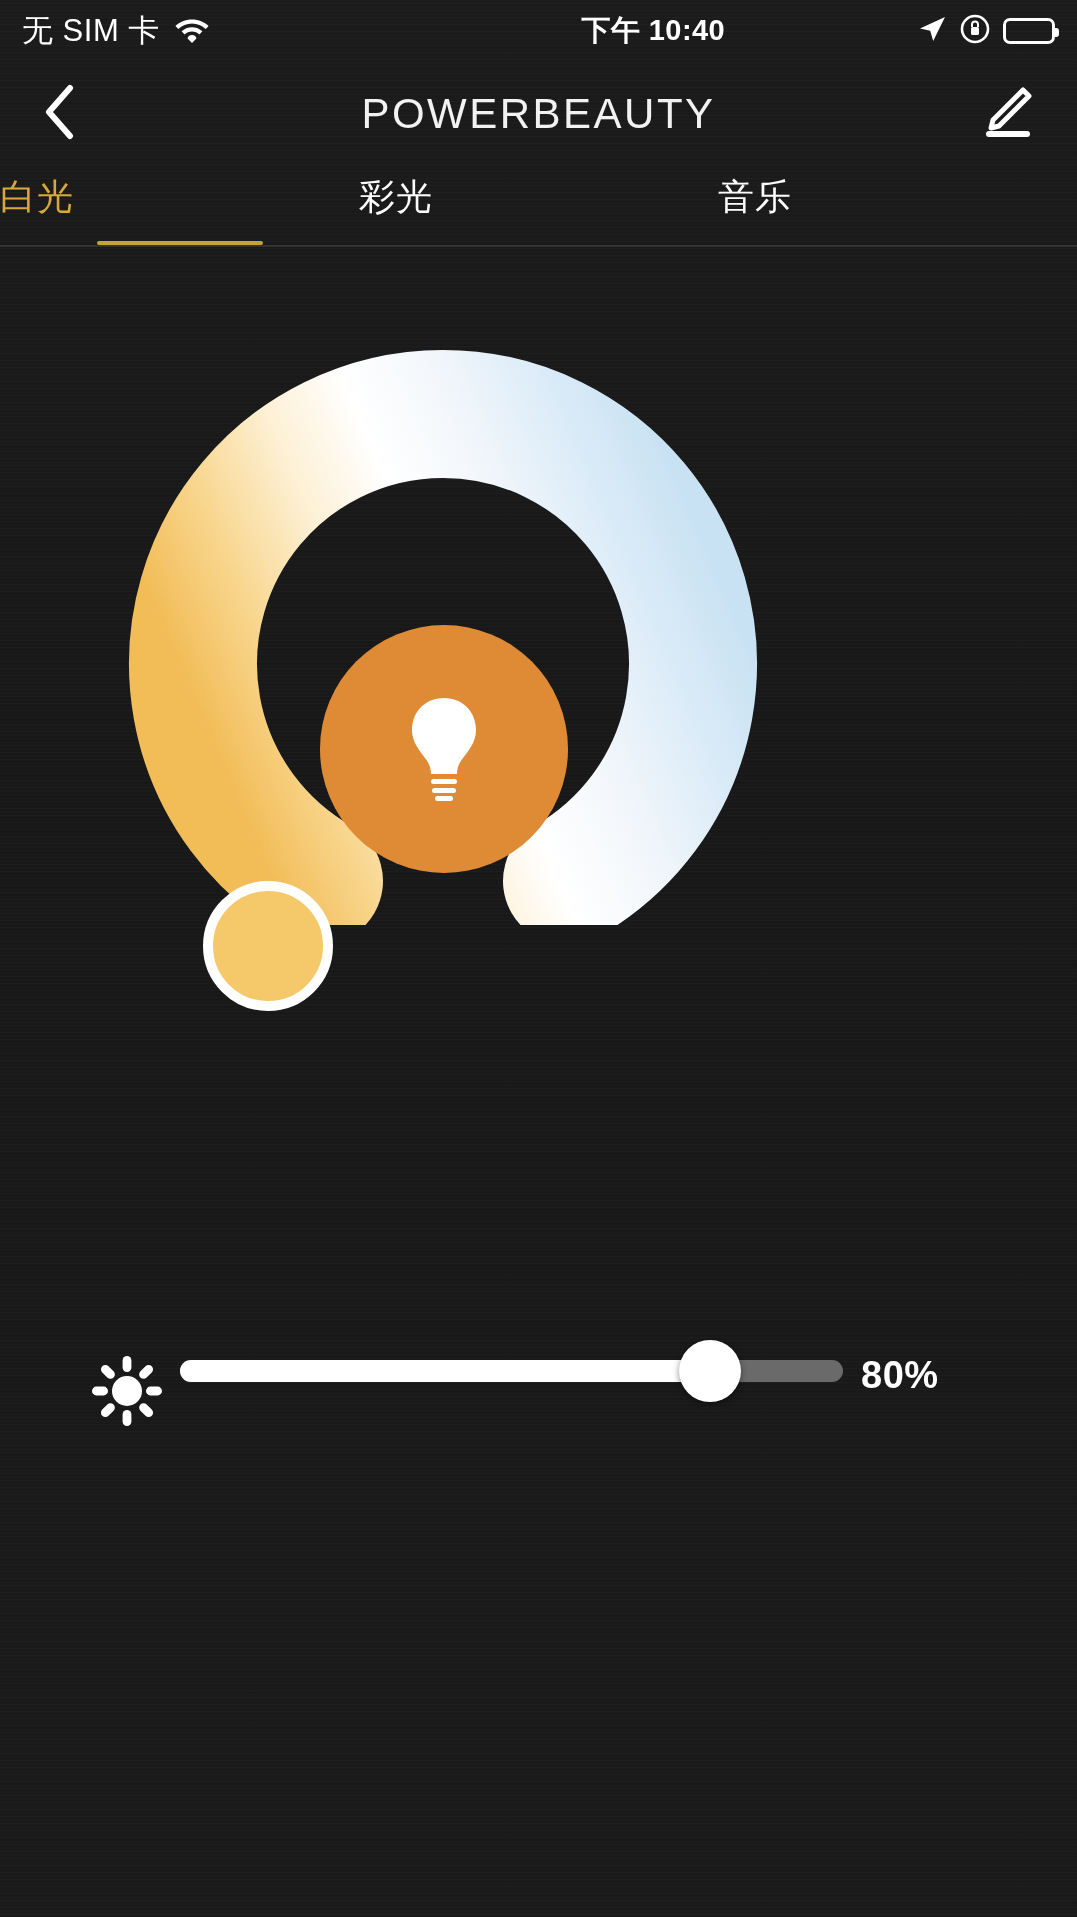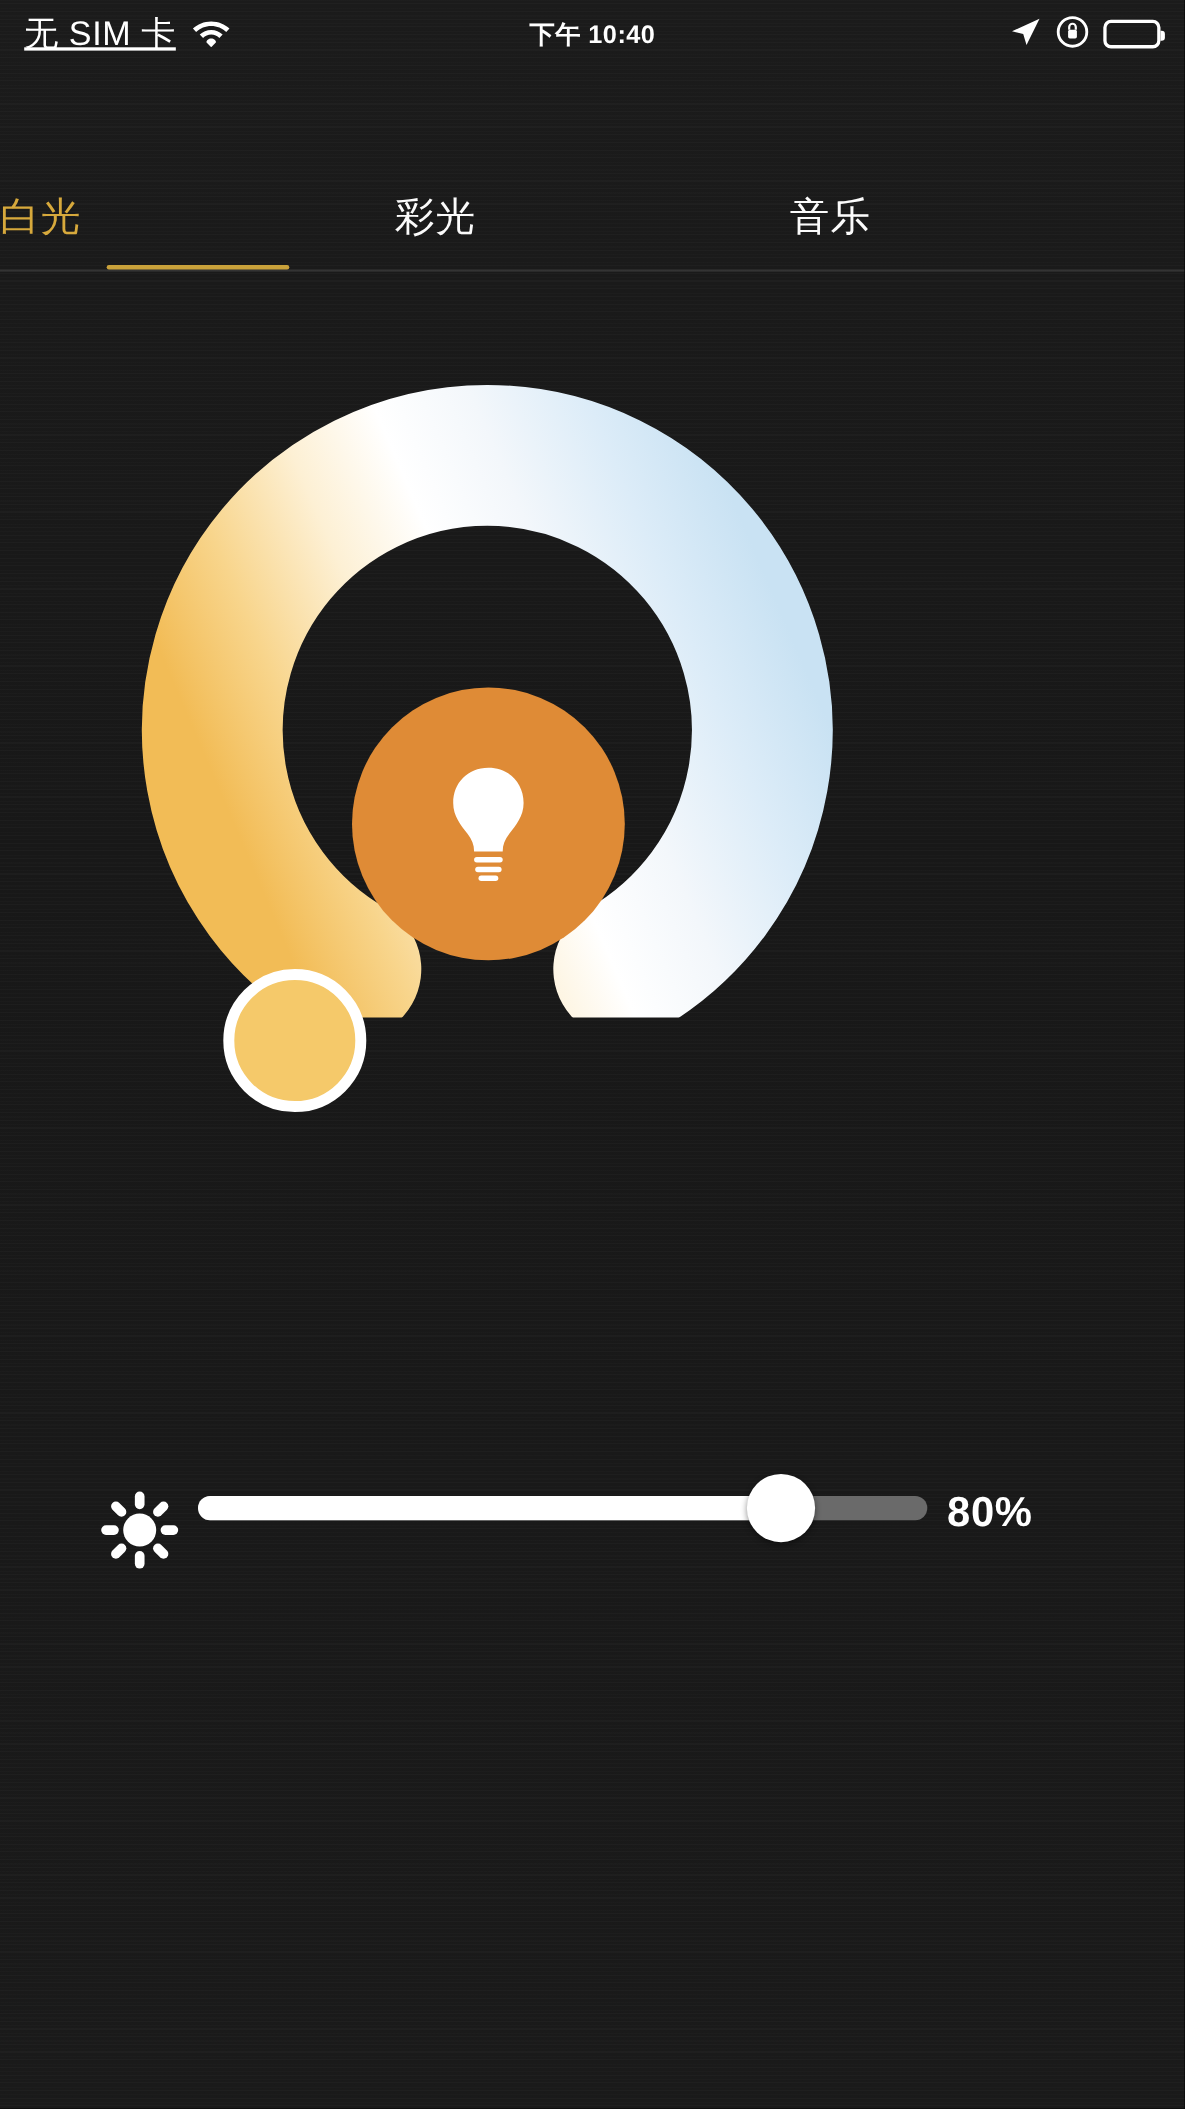--- a/index.html
+++ b/index.html
@@ -42,32 +42,31 @@
     box-sizing: border-box;
     padding: 0 22px;
     color: #fff;
   }
   .sb-left {
     display: flex;
     align-items: center;
     gap: 14px;
     flex: 0 0 auto;
     width: 330px;
-    text-decoration: underline;
   }
   .sb-carrier {
     font-size: 31px;
     font-weight: 500;
     letter-spacing: 0.5px;
     white-space: nowrap;
   }
   .sb-center {
     flex: 1 1 auto;
-    text-align: center;
-    font-size: 23px;
+    text-align: right;
+    font-size: 29px;
     font-weight: 600;
     letter-spacing: 0.4px;
   }
   .sb-right {
     display: flex;
     align-items: center;
     justify-content: flex-end;
     gap: 13px;
     flex: 0 0 auto;
     width: 330px;
@@ -358,20 +357,38 @@
           <rect x="11" y="13" width="8" height="8" rx="1.6" fill="#ffffff"></rect>
           <path d="M12 13 V10.6 a3 3 0 0 1 6 0 V13" fill="none" stroke="#ffffff" stroke-width="2"></path>
         </svg>
       </span>
       <span class="battery">
         <span class="fill" style="width:78%"></span>
       </span>
     </div>
   </div>
 
+  <div id="nav-bar">
+    <div id="nav-back">
+      <span>
+        <svg width="34" height="56" viewBox="0 0 34 56">
+          <path d="M28 4 L7 28 L28 52" fill="none" stroke="#ffffff" stroke-width="6" stroke-linecap="round" stroke-linejoin="round"></path>
+        </svg>
+      </span>
+    </div>
+    <div id="nav-title">POWERBEAUTY</div>
+    <div id="nav-edit">
+      <span>
+        <svg width="56" height="56" viewBox="0 0 56 56">
+          <path d="M44 6 L50 12 L20 42 L12 44 L14 36 Z" fill="none" stroke="#ffffff" stroke-width="5" stroke-linejoin="round"></path>
+          <path d="M10 50 L48 50" stroke="#ffffff" stroke-width="6" stroke-linecap="round"></path>
+        </svg>
+      </span>
+    </div>
+  </div>
 
   <div id="tab-bar">
     <div class="tab active">
       <span class="tab-label" style="color: rgb(215, 169, 60);">白光</span>
     </div>
     <div class="tab">
       <span class="tab-label" style="color: rgb(251, 251, 251);">彩光</span>
     </div>
     <div class="tab">
       <span class="tab-label" style="color: rgb(251, 251, 251);">音乐</span>

